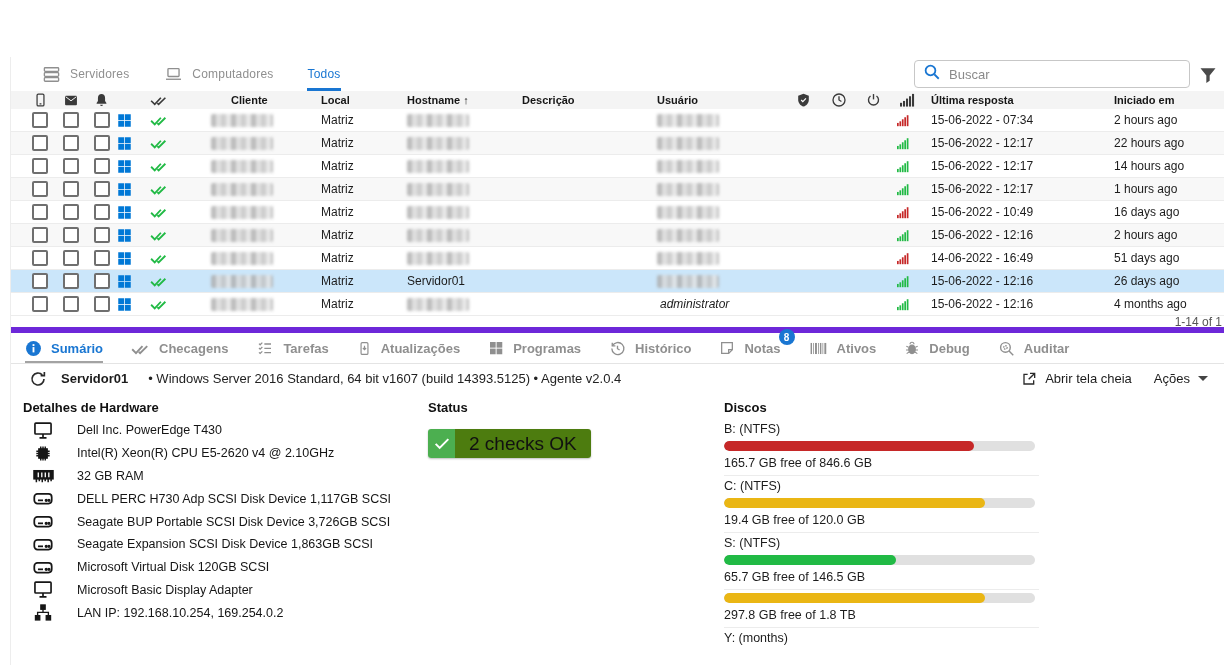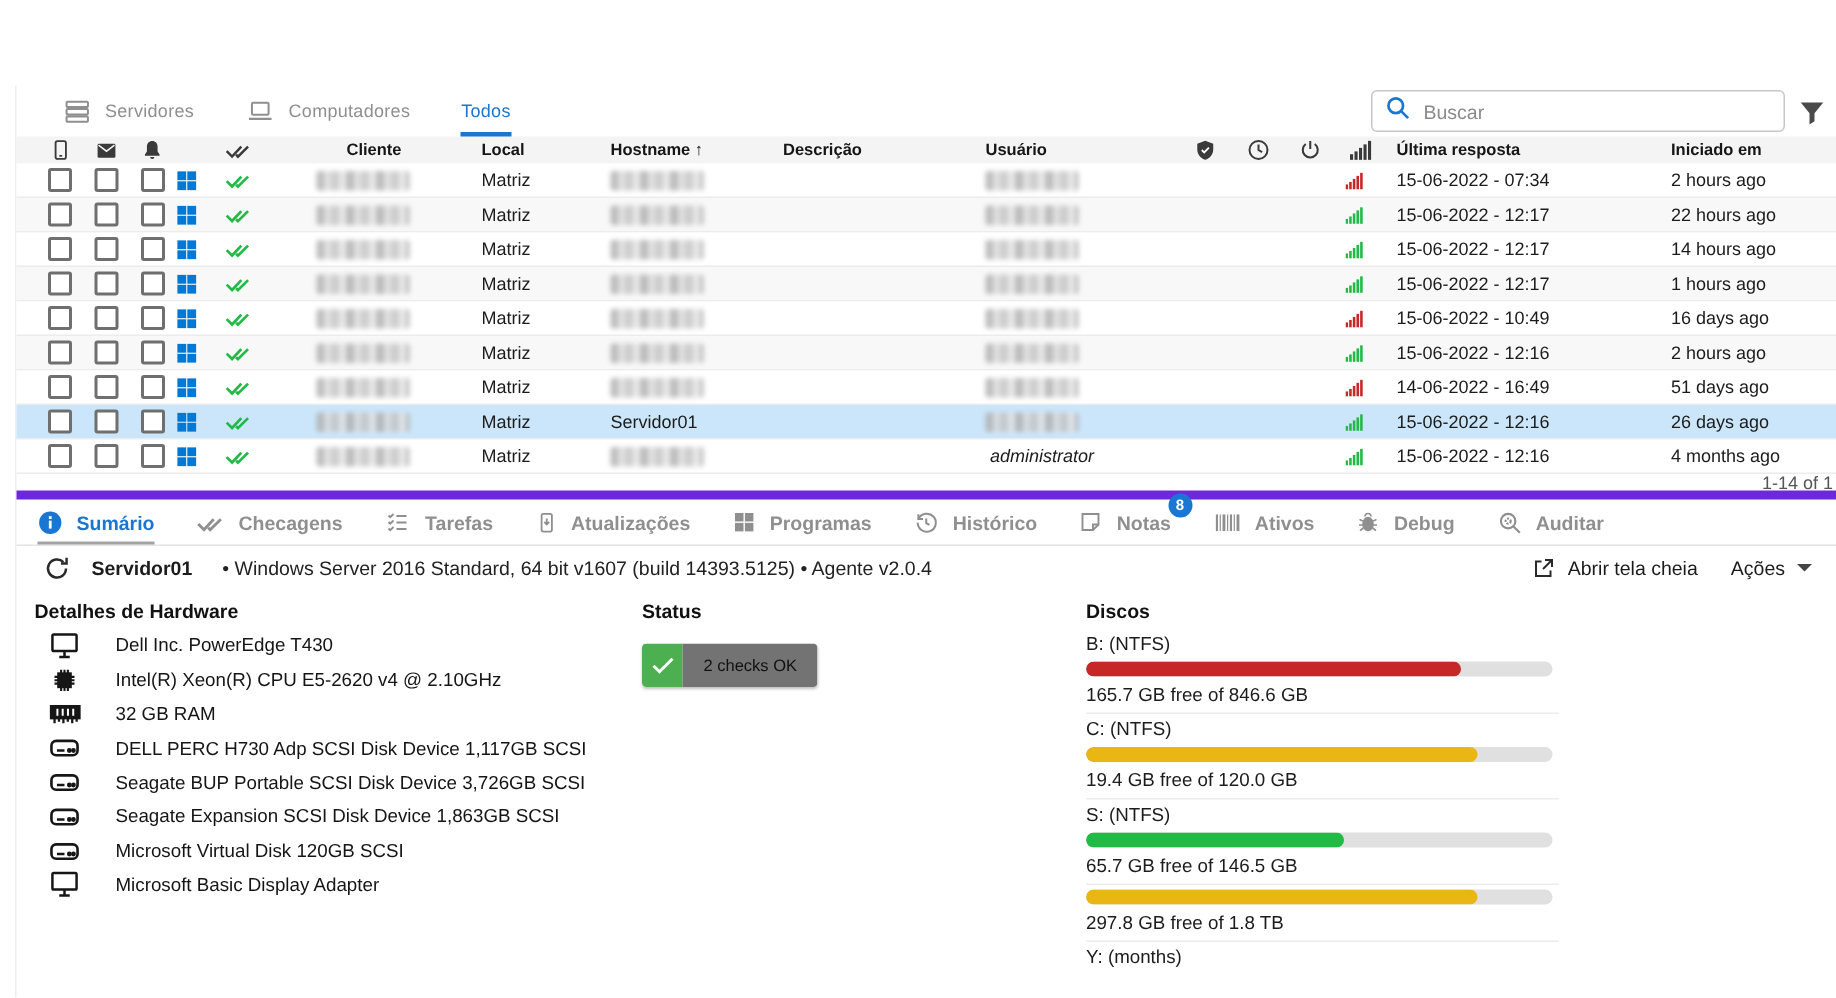--- a/index.html
+++ b/index.html
@@ -58,21 +58,21 @@
   .panel { display:flex; padding-top:7px; }
   .col-hw { width:415px; padding-left:12px; }
   .col-status { width:298px; padding-left:2px; }
   .col-disks { width:315px; }
   .sect-title { font-size:13px; font-weight:bold; color:#111; margin-bottom:4px; }
   .hw-row { display:flex; align-items:center; height:22.8px; }
   .hw-ic { width:24px; display:flex; justify-content:center; margin-left:8px; }
   .hw-tx { margin-left:22px; font-size:12.5px; color:#151515; white-space:nowrap; }
   .chkbtn { margin-top:10px; display:inline-flex; height:29px; border-radius:3px; overflow:hidden; box-shadow:0 1px 2px rgba(0,0,0,.25); cursor:pointer; }
   .chkbtn .ic { width:27px; background:#4caf50; display:flex; align-items:center; justify-content:center; }
-  .chkbtn .lb { background:#737373; display:flex; align-items:center; padding:0 14px; font-size:11px; color:#111; }
+  .chkbtn .lb { background:#4d7c0f; display:flex; align-items:center; padding:0 14px; font-size:19px; color:#111; }
   .disk { padding:3px 0 5px 0; border-bottom:1px solid #ececec; }
   .disk:last-child { border-bottom:none; }
   .disk .lbl { font-size:12.5px; margin-bottom:5px; }
   .disk .track { width:311px; height:10px; border-radius:5px; background:#e0e0e0; overflow:hidden; }
   .disk .fill { height:100%; border-radius:5px; }
   .disk .free { font-size:12.5px; margin-top:5px; }
 </style>
 </head>
 <body>
 
@@ -800,20 +800,31 @@
           </div>
           <div class="hw-row">
             <span class="hw-ic">
               <svg width="22" height="21" viewBox="0 0 24 24" fill="none" stroke="#161616" stroke-width="1.9">
                 <rect x="2.8" y="3.5" width="18.4" height="12.5" rx="1"></rect>
                 <path d="M8 20.5h8M12 16v4.5"></path>
               </svg>
             </span>
             <span class="hw-tx">Microsoft Basic Display Adapter</span>
           </div>
+          <div class="hw-row">
+            <span class="hw-ic">
+              <svg width="20" height="19" viewBox="0 0 24 24" stroke="#161616" stroke-width="1.7">
+                <rect x="9.3" y="2.5" width="5.4" height="5.4" fill="#161616"></rect>
+                <rect x="2.5" y="16" width="5.4" height="5.4" fill="#161616"></rect>
+                <rect x="16.1" y="16" width="5.4" height="5.4" fill="#161616"></rect>
+                <path d="M12 7.9v4M12 11.9H5.2V16M12 11.9h6.8V16" fill="none"></path>
+              </svg>
+            </span>
+            <span class="hw-tx">LAN IP: 192.168.10.254, 169.254.0.2</span>
+          </div>
         </div>
     </div>
     <div class="col-status">
       <div class="sect-title">Status</div>
       <div class="chkbtn">
         <span class="ic">
             <svg width="16" height="13" viewBox="0 0 24 18" fill="none" stroke="#fff" stroke-width="3">
               <path d="M2.5 9.5l6 6L21.5 2.5"></path>
             </svg>
           </span>

